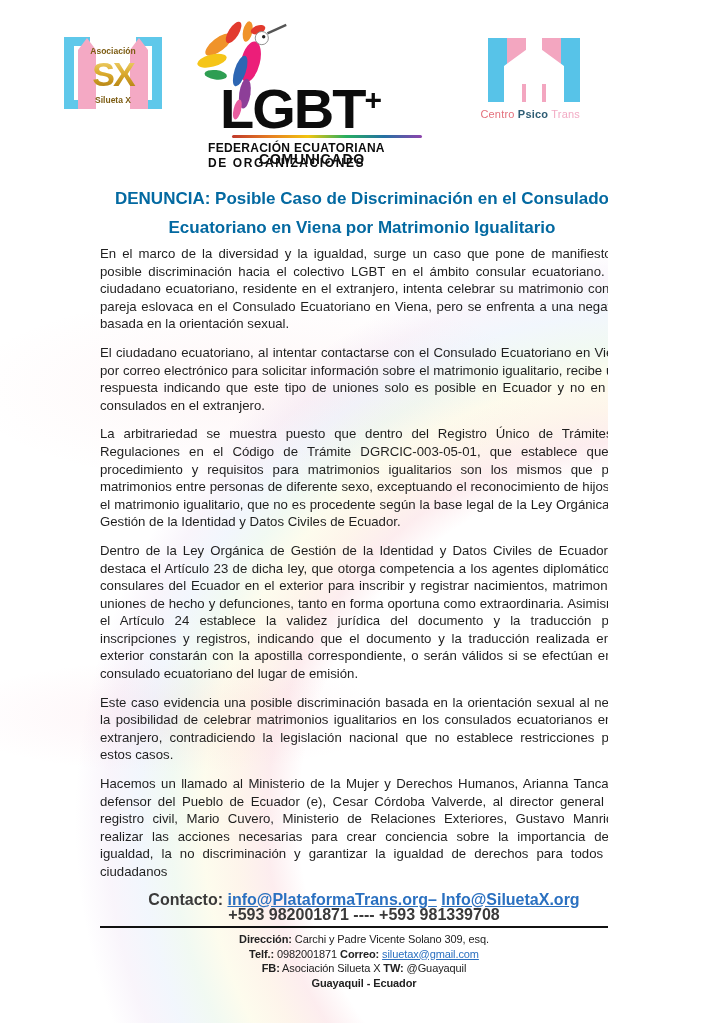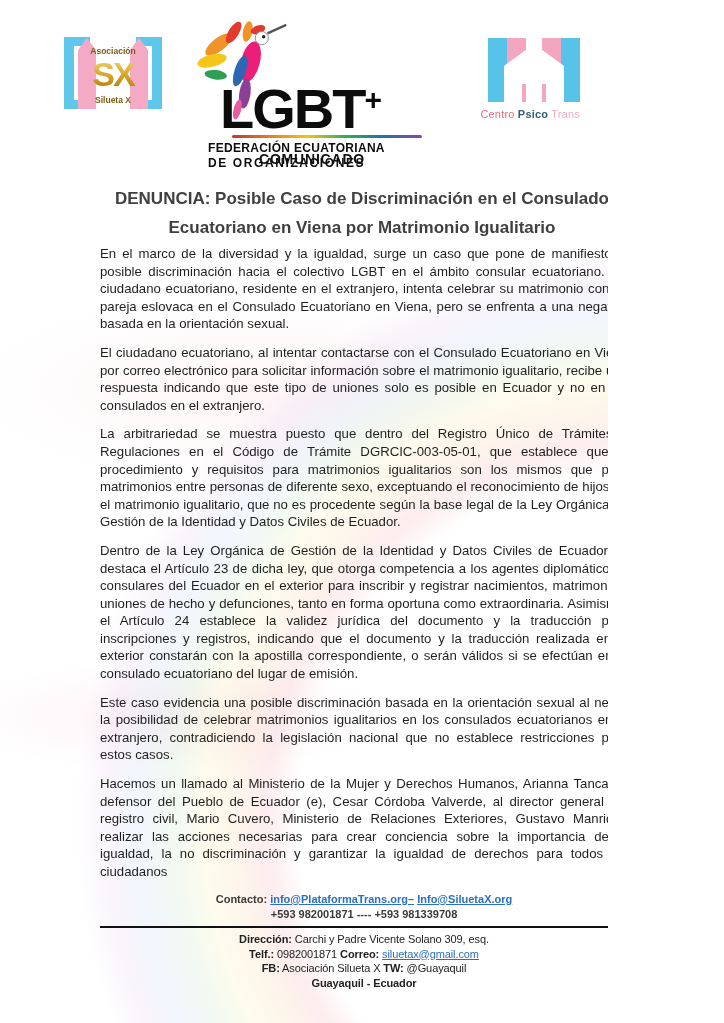--- a/index.html
+++ b/index.html
@@ -43,21 +43,21 @@
 
   
   .title{top:184px;left:52px;width:620px;text-align:center;font-weight:bold;font-size:17px;line-height:29px;}
   .title span{display:block;}
 
   
   .body-text{top:245px;left:100px;width:528px;color:#1f1f1f;font-size:13.2px;line-height:17.6px;}
   .body-text p{margin:0 0 11px;text-align:justify;}
   .date-line{font-weight:bold;color:#3d3d3d;margin:0 0 6px;}
 
-  .contact-block{text-align:center;font-size:11px;font-weight:bold;color:#3a3a3a;line-height:15.5px;margin-top:6px;}
+  .contact-block{text-align:center;font-size:16px;font-weight:bold;color:#3a3a3a;line-height:15.5px;margin-top:6px;}
   .contact-block a{font-weight:bold;text-decoration:underline;}
   .link-sep{text-decoration:underline;}
 
   
   .footer{top:926px;left:100px;width:528px;}
   .footer-rule{border-top:2px solid #111;margin-bottom:4px;}
   .f-line{text-align:center;font-size:11px;line-height:14.5px;color:#222;letter-spacing:-0.1px;}
   .f-line b{font-weight:bold;}
   .f-city{font-weight:bold;}
   a{color:#2a70c0;}
@@ -121,21 +121,21 @@
     </svg>
     <div class="cpt-text">
       <span class="cpt-w1">Centro</span>
       <span class="cpt-w2">Psico</span>
       <span class="cpt-w3">Trans</span>
     </div>
   </div>
 
   <div class="z comunicado">COMUNICADO</div>
 
-  <h1 class="z title" style="color:#404040;margin:0;">
+  <h1 class="z title" style="color:#0369a1;margin:0;">
     <span>DENUNCIA: Posible Caso de Discriminación en el Consulado</span>
     <span>Ecuatoriano en Viena por Matrimonio Igualitario</span>
   </h1>
 
   <div class="z body-text">
     <p>En el marco de la diversidad y la igualdad, surge un caso que pone de manifiesto la posible discriminación hacia el colectivo LGBT en el ámbito consular ecuatoriano. Un ciudadano ecuatoriano, residente en el extranjero, intenta celebrar su matrimonio con su pareja eslovaca en el Consulado Ecuatoriano en Viena, pero se enfrenta a una negativa basada en la orientación sexual.</p>
     <p>El ciudadano ecuatoriano, al intentar contactarse con el Consulado Ecuatoriano en Viena por correo electrónico para solicitar información sobre el matrimonio igualitario, recibe una respuesta indicando que este tipo de uniones solo es posible en Ecuador y no en los consulados en el extranjero.</p>
     <p>La arbitrariedad se muestra puesto que dentro del Registro Único de Trámites y Regulaciones en el Código de Trámite DGRCIC-003-05-01, que establece que el procedimiento y requisitos para matrimonios igualitarios son los mismos que para matrimonios entre personas de diferente sexo, exceptuando el reconocimiento de hijos en el matrimonio igualitario, que no es procedente según la base legal de la Ley Orgánica de Gestión de la Identidad y Datos Civiles de Ecuador.</p>
     <p>Dentro de la Ley Orgánica de Gestión de la Identidad y Datos Civiles de Ecuador se destaca el Artículo 23 de dicha ley, que otorga competencia a los agentes diplomáticos o consulares del Ecuador en el exterior para inscribir y registrar nacimientos, matrimonios, uniones de hecho y defunciones, tanto en forma oportuna como extraordinaria. Asimismo, el Artículo 24 establece la validez jurídica del documento y la traducción para inscripciones y registros, indicando que el documento y la traducción realizada en el exterior constarán con la apostilla correspondiente, o serán válidos si se efectúan en el consulado ecuatoriano del lugar de emisión.</p>
     <p>Este caso evidencia una posible discriminación basada en la orientación sexual al negar la posibilidad de celebrar matrimonios igualitarios en los consulados ecuatorianos en el extranjero, contradiciendo la legislación nacional que no establece restricciones para estos casos.</p>

